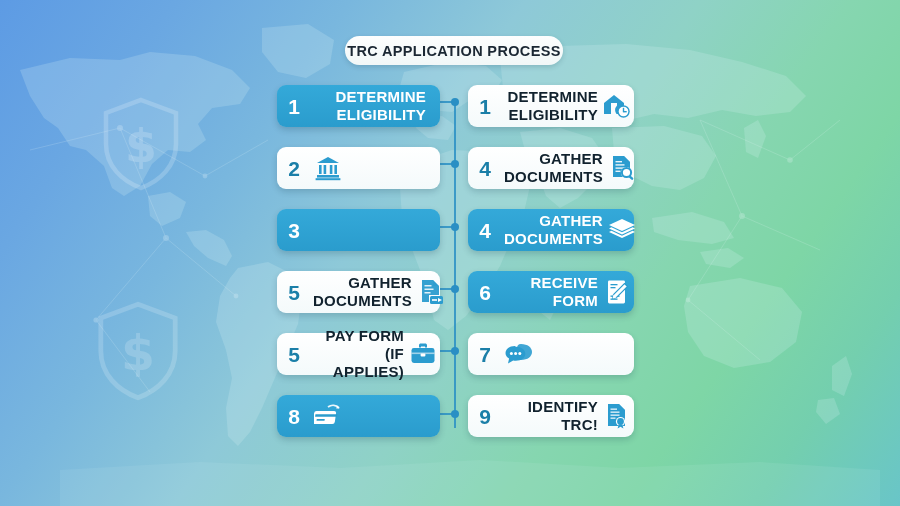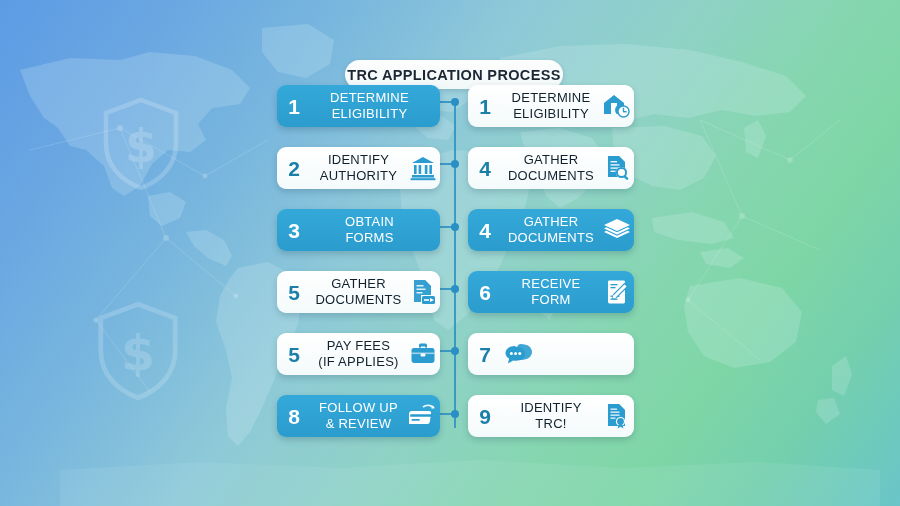--- a/index.html
+++ b/index.html
@@ -28,21 +28,21 @@
   
   #netLayer{position:absolute;inset:0;opacity:.35;}
   
   .shield{position:absolute;opacity:.22;}
   .shield svg{display:block;}
 
   
   #content{position:absolute;inset:0;}
 
   #titlePill{
-    position:absolute;left:345px;top:60px;width:218px;height:29px;
+    position:absolute;left:345px;top:36px;width:218px;height:29px;
     background:linear-gradient(180deg,#fdfefe 0%,#f1f7f7 100%);
     border-radius:15px;
     box-shadow:0 2px 5px rgba(20,60,80,.18);
     display:flex;align-items:center;justify-content:center;
   }
   #titlePill span{
     font-size:14.5px;font-weight:bold;color:#1b2733;letter-spacing:.35px;
     white-space:nowrap;
   }
 
@@ -67,22 +67,22 @@
     background:linear-gradient(180deg,#34a9d9 0%,#2a9ccd 100%);
     box-shadow:0 3px 6px rgba(18,55,75,.22);
   }
   .num{
     width:34px;flex:0 0 34px;text-align:center;
     font-size:21px;font-weight:bold;line-height:1;
   }
   .card.light .num{color:#1b7fa8;}
   .card.blue  .num{color:#ffffff;}
   .label{
-    flex:1 1 auto;text-align:center;
-    font-size:13px;font-weight:normal;letter-spacing:.25px;
+    flex:1 1 auto;text-align:right;
+    font-size:15px;font-weight:bold;letter-spacing:.25px;
     line-height:1.22;padding:0 2px;
   }
   .card.light .label{color:#11222e;}
   .card.blue  .label{color:#ffffff;}
   .icon{
     width:34px;flex:0 0 34px;display:flex;align-items:center;justify-content:center;
   }
   .icon svg{display:block;}
   .icon.empty{width:12px;flex:0 0 12px;}
   .card.light .ic{fill:#2b9ccf;}
@@ -204,45 +204,37 @@
         <div class="num">1</div>
         <div class="label">
           <span>DETERMINE</span><br>
           <span>ELIGIBILITY</span>
         </div>
         <div class="icon empty"></div>
       </div>
 
       <div class="card light">
         <div class="num">2</div>
-        <div class="label">
-          <span>IDENTIFY</span><br>
-          <span>AUTHORITY</span>
-        </div>
         <div class="icon">
           <svg width="26" height="26" viewBox="0 0 26 26">
               <g class="ic">
             <path d="M13 2 L24 8 H2 Z"></path>
             <rect x="4" y="10" width="2.6" height="9"></rect>
             <rect x="8.6" y="10" width="2.6" height="9"></rect>
             <rect x="14.8" y="10" width="2.6" height="9"></rect>
             <rect x="19.4" y="10" width="2.6" height="9"></rect>
             <rect x="2" y="20" width="22" height="2.6"></rect>
             <rect x="0.6" y="23.2" width="24.8" height="2"></rect>
           </g>
             </svg>
         </div>
       </div>
 
       <div class="card blue">
         <div class="num">3</div>
-        <div class="label">
-          <span>OBTAIN</span><br>
-          <span>FORMS</span>
-        </div>
         <div class="icon empty"></div>
       </div>
 
       <div class="card light">
         <div class="num">5</div>
         <div class="label">
           <span>GATHER</span><br>
           <span>DOCUMENTS</span>
         </div>
         <div class="icon">
@@ -257,41 +249,37 @@
             <path d="M20 19 L24 21 L20 23 Z" fill="#ffffff"></path>
             <rect x="14" y="20.2" width="5" height="1.6" fill="#ffffff"></rect>
           </g>
             </svg>
         </div>
       </div>
 
       <div class="card light">
         <div class="num">5</div>
         <div class="label">
-          <span>PAY FEES</span><br>
+          <span>PAY FORM</span><br>
           <span>(IF APPLIES)</span>
         </div>
         <div class="icon">
           <svg width="26" height="26" viewBox="0 0 26 26">
               <g class="ic">
             <path d="M9 4 V6.5 H11 V5.5 H15 V6.5 H17 V4 C17 3 16.2 2.4 15.2 2.4 H10.8 C9.8 2.4 9 3 9 4 Z"></path>
             <rect x="1.5" y="7" width="23" height="15" rx="2.4"></rect>
             <rect x="10.6" y="12.4" width="4.8" height="3" rx="1" fill="#ffffff"></rect>
             <rect x="1.5" y="11.5" width="23" height="1.6" fill="#ffffff" fill-opacity=".55"></rect>
           </g>
             </svg>
         </div>
       </div>
 
       <div class="card blue">
         <div class="num">8</div>
-        <div class="label">
-          <span>FOLLOW UP</span><br>
-          <span>&amp; REVIEW</span>
-        </div>
         <div class="icon">
           <svg width="28" height="26" viewBox="0 0 28 26">
               <g class="ic">
             <path d="M14 4 C17.5 1.5 22 2 25 5" fill="none" stroke="#ffffff" stroke-width="1.8" stroke-opacity=".9"></path>
             <path d="M23.5 2.6 L25.6 5.2 L22.2 5.6 Z"></path>
             <rect x="1.5" y="8" width="22" height="13" rx="2.2" transform="skewX(-8)"></rect>
             <rect x="3" y="11.2" width="22" height="2.6" fill="#2a9ccd" transform="skewX(-8)"></rect>
             <rect x="5" y="16" width="8" height="1.8" fill="#2a9ccd" transform="skewX(-8)"></rect>
           </g>
             </svg>

